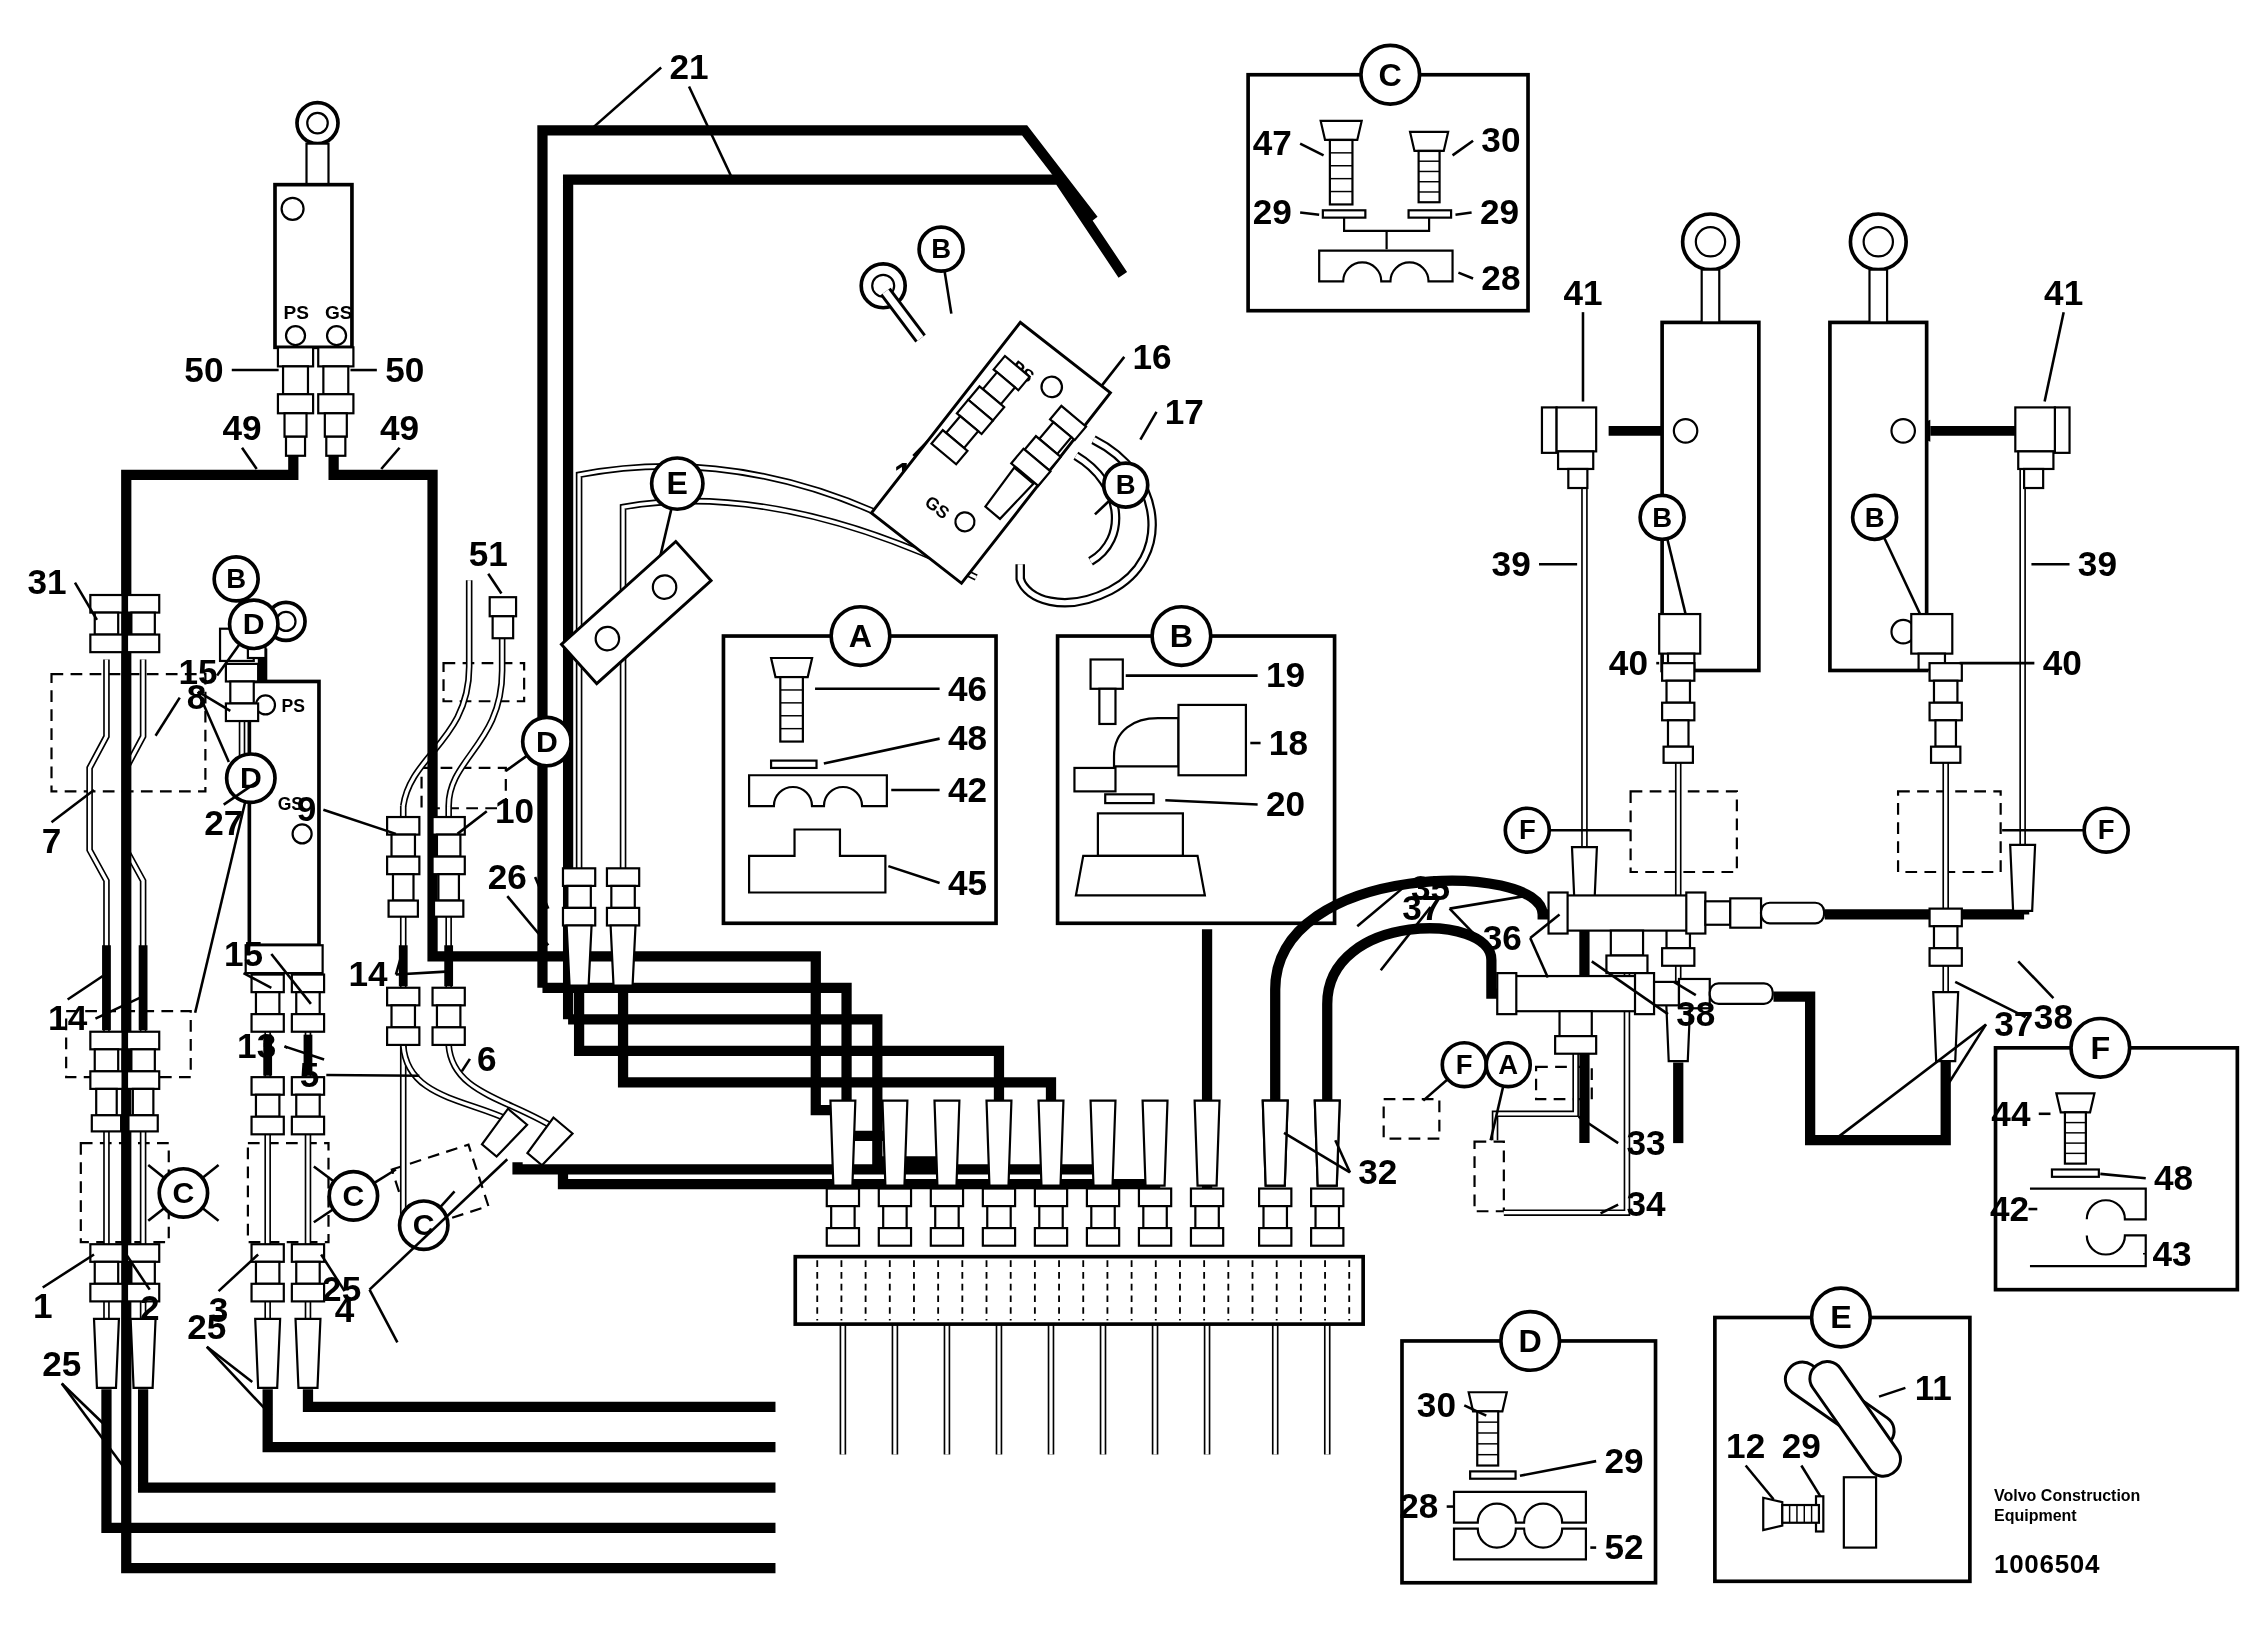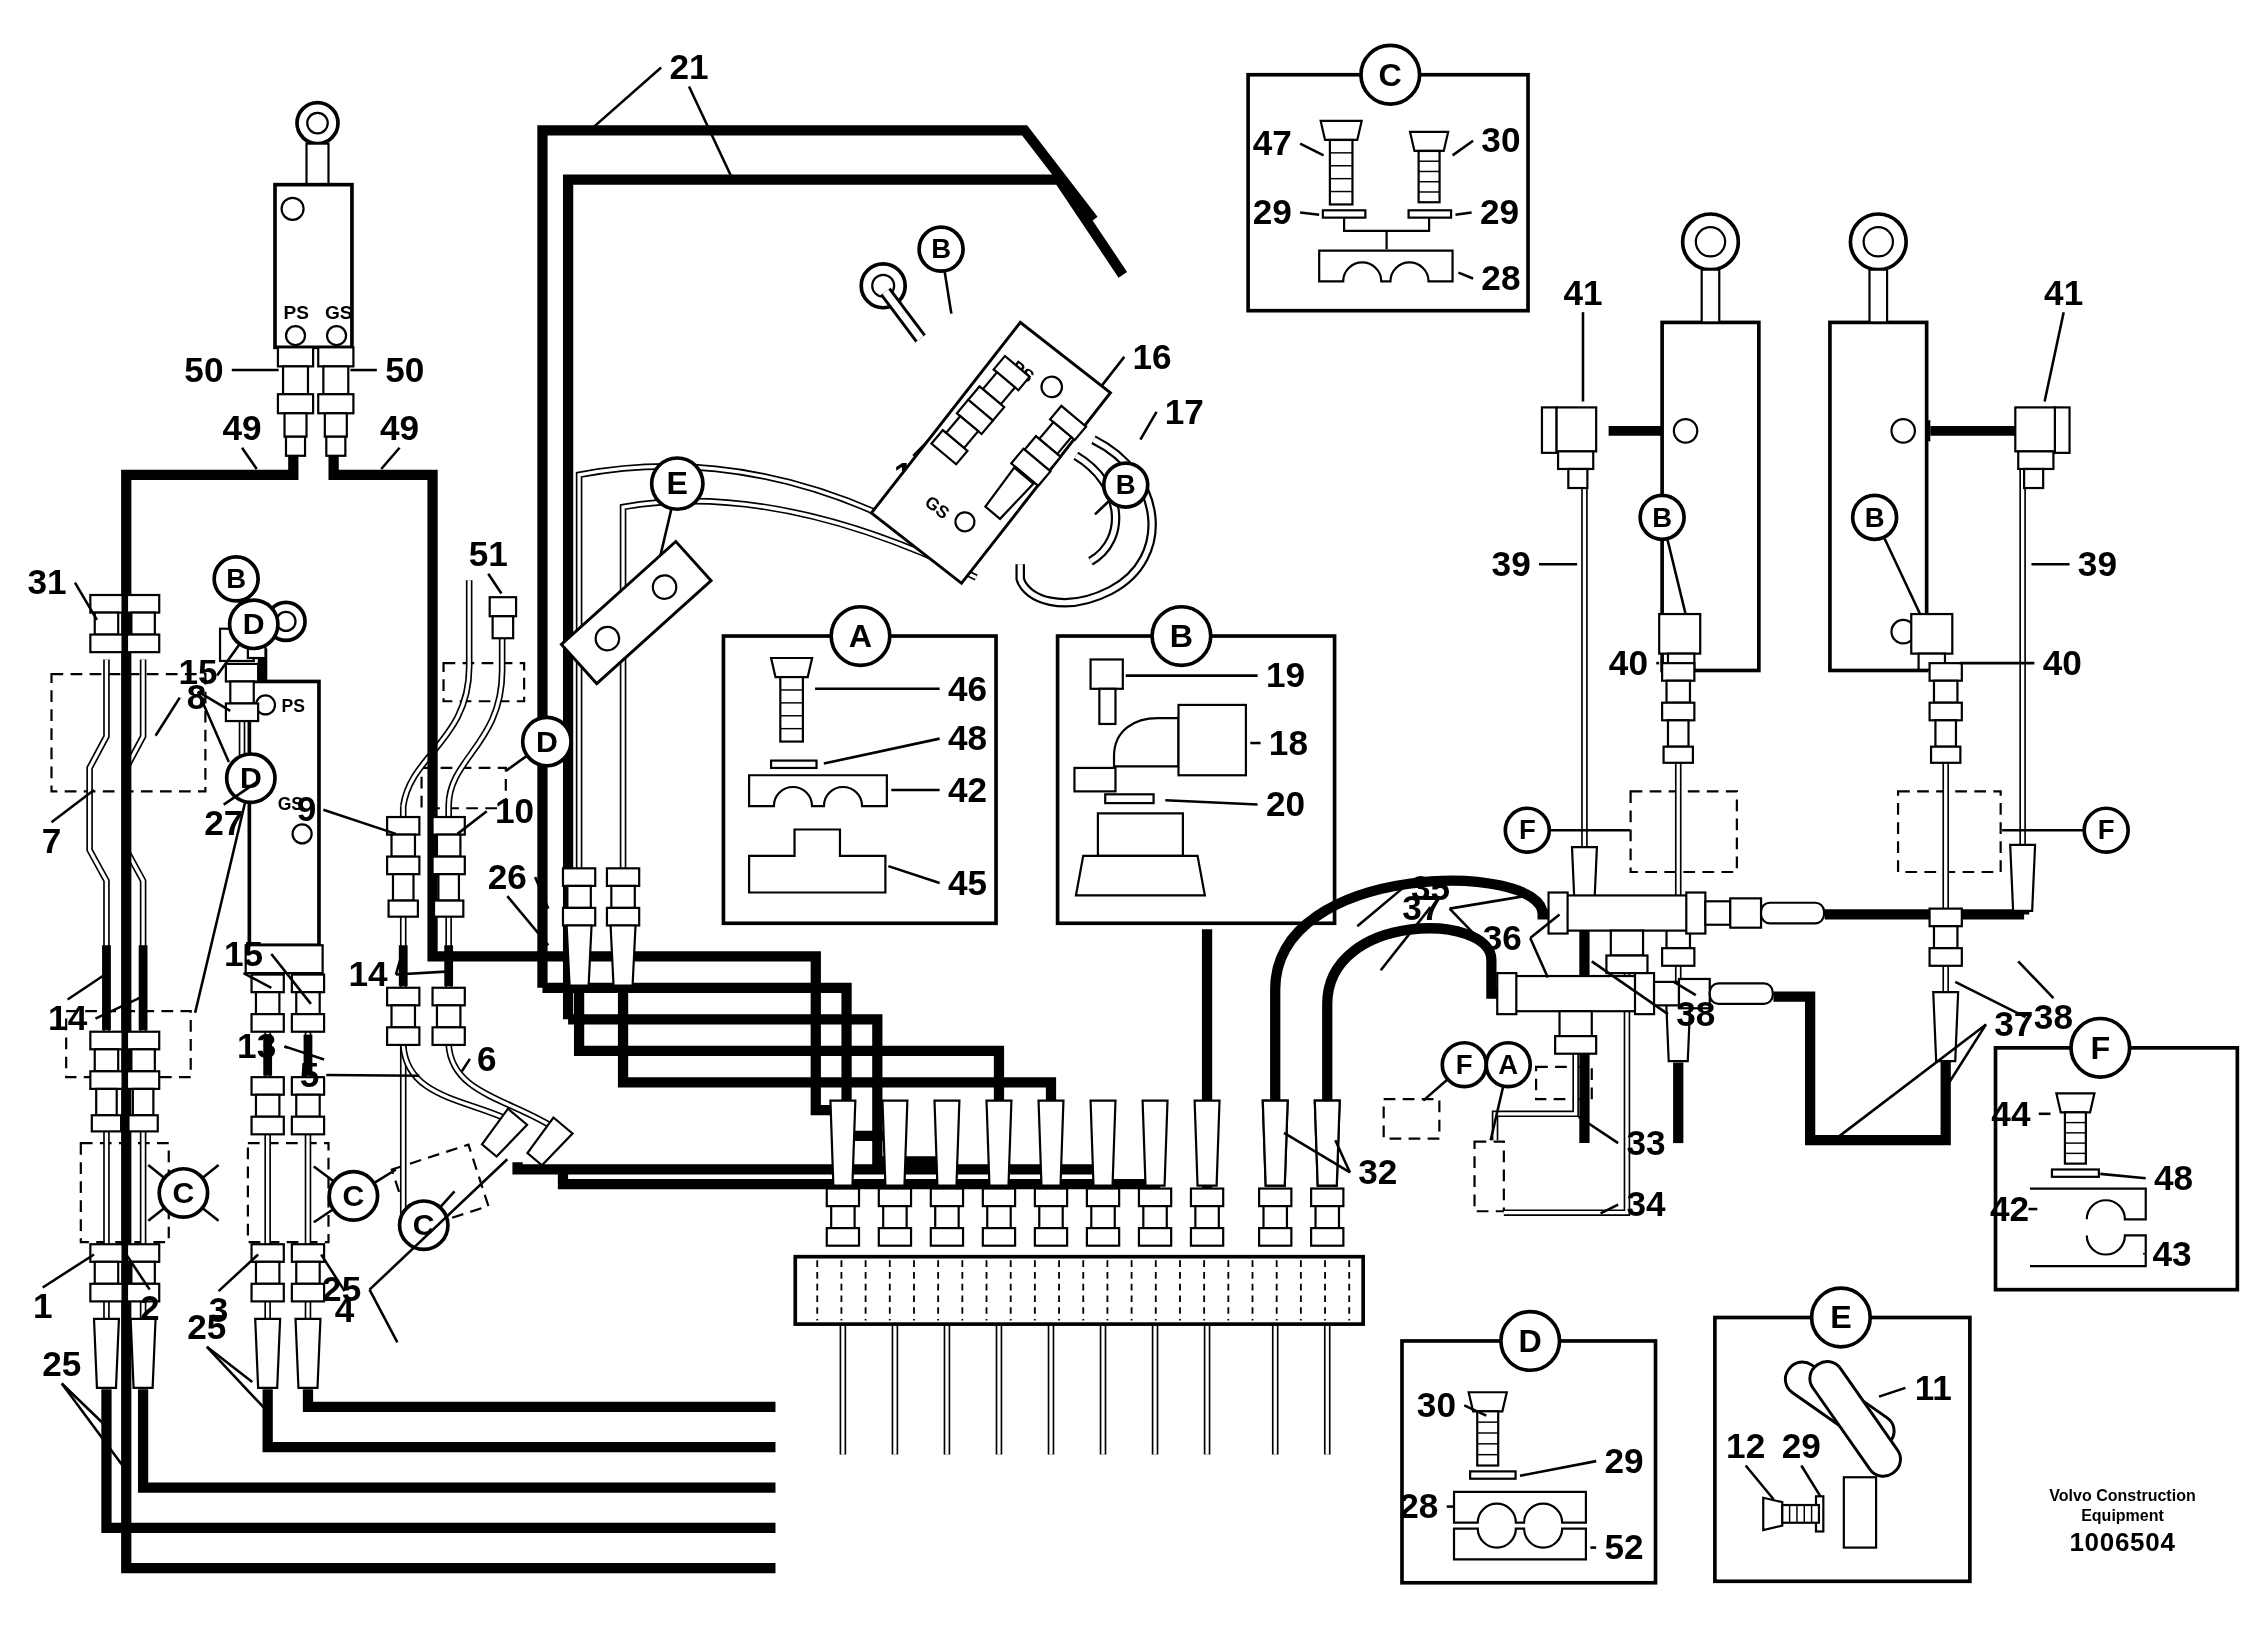--- a/index.html
+++ b/index.html
@@ -1,21 +1,21 @@
 <!DOCTYPE html>
 <html style="font-size:11.7px"><head>
 <meta charset="utf-8">
 <style>
   html,body{margin:0;padding:0;background:#fff;}
   .stage{position:relative;width:2261px;height:1626px;background:#fff;overflow:hidden;
          font-family:"Liberation Sans",sans-serif;}
   svg{position:absolute;left:0;top:0;}
-  .brand{position:absolute;left:1994px;top:1486px;width:257px;text-align:center;color:#000;}
+  .brand{position:absolute;left:1994px;top:1486px;width:257px;text-align:left;color:#000;}
   .brand .bl{font-size:16px;font-weight:700;line-height:20px;}
-  .brand .bn{font-size:26px;font-weight:700;margin-top:1px;letter-spacing:0.7px;}
+  .brand .bn{font-size:26px;font-weight:700;margin-top:23px;letter-spacing:0.7px;}
 </style>
 </head>
 <body>
 
 <div class="stage">
   <svg id="art" width="2261" height="1626" viewBox="0 0 3085 2219">
       <g>
         <rect x="70" y="920" width="210" height="160" fill="none" stroke="#000" stroke-width="3" stroke-dasharray="16 10"></rect>
         <rect x="90" y="1380" width="170" height="90" fill="none" stroke="#000" stroke-width="3" stroke-dasharray="16 10"></rect>
         <rect x="110" y="1560" width="120" height="135" fill="none" stroke="#000" stroke-width="3" stroke-dasharray="16 10"></rect>

